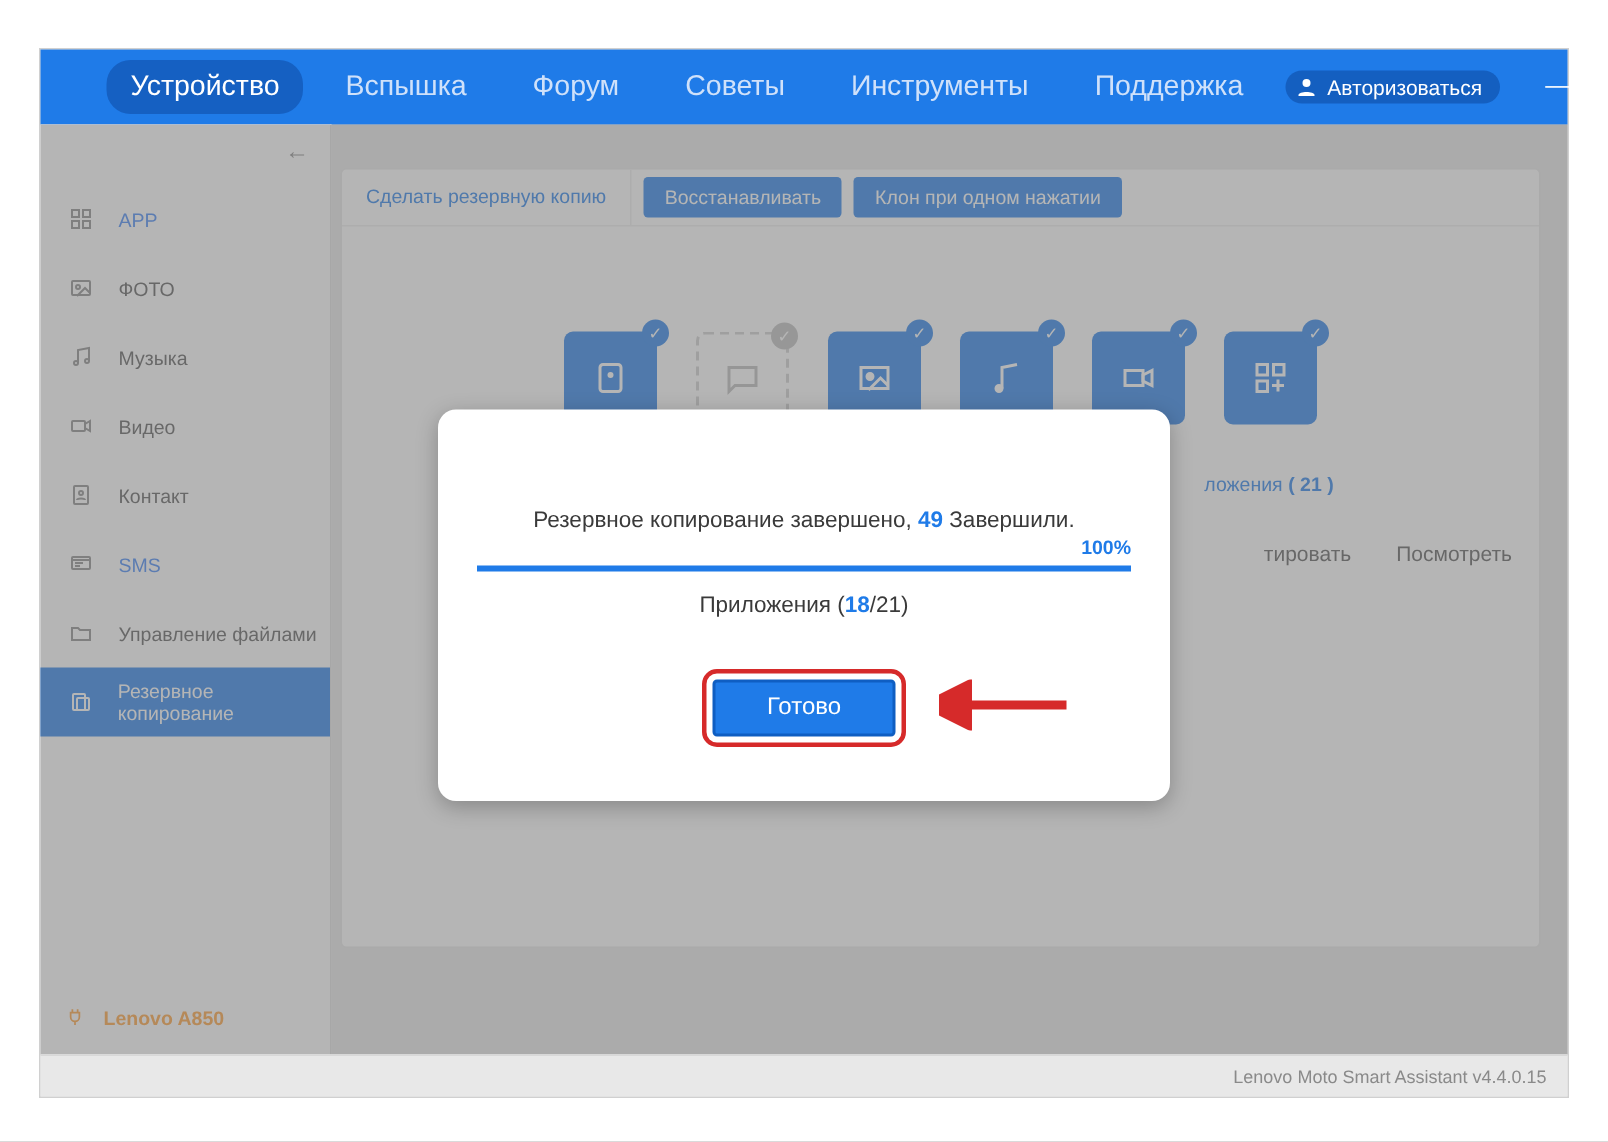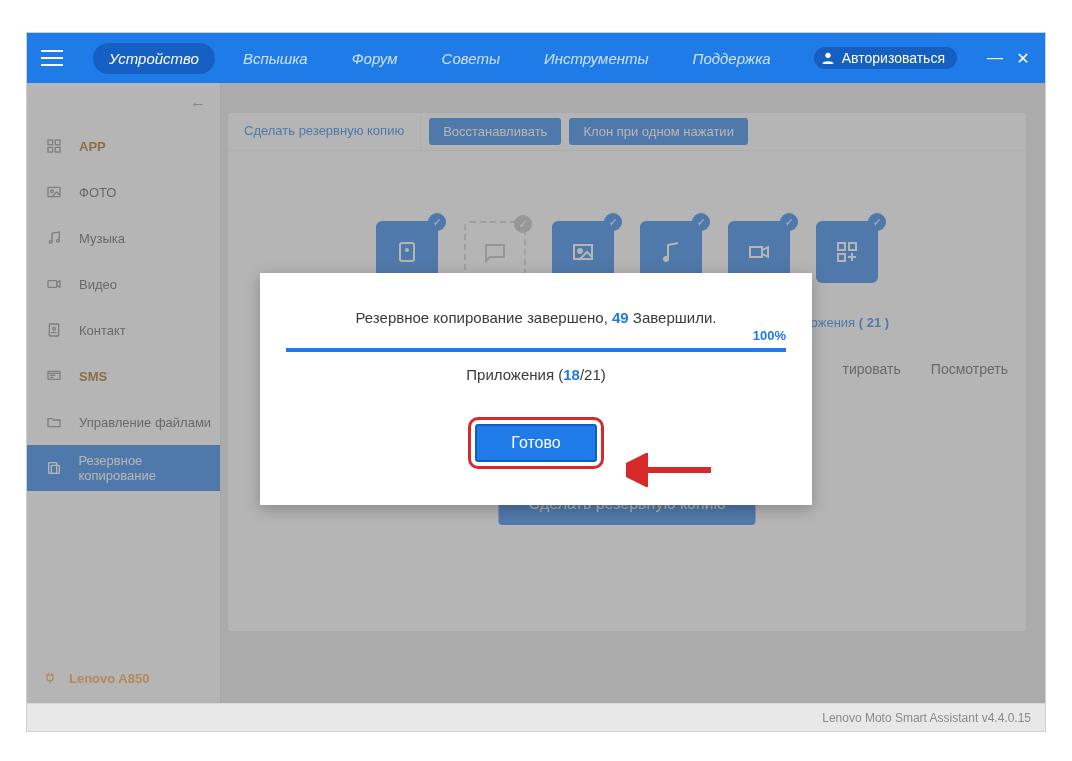--- a/index.html
+++ b/index.html
@@ -3,36 +3,36 @@
 <meta charset="utf-8">
 <style>
   * { box-sizing: border-box; margin: 0; padding: 0; font-family: "Segoe UI", Arial, sans-serif; }
   body { background: #fff; width: 1072px; height: 761px; overflow: hidden; position: relative; }
   .window { position: absolute; left: 26px; top: 32px; width: 1020px; height: 700px; background: #e8e8e8; border: 1px solid #d0d0d0; }
 
   
   .header { height: 50px; background: #1f7be8; display: flex; align-items: center; padding: 0 14px; color: #fff; position: relative; }
   .hamburger { width: 22px; height: 16px; display: flex; flex-direction: column; justify-content: space-between; cursor: pointer; margin-right: 30px; }
   .hamburger span { display: block; height: 2px; background: #fff; }
-  .nav-item { font-size: 15px; color: #cfe1fa; padding: 7px 16px; margin-right: 12px; cursor: pointer; border-radius: 16px; font-style: italic; }
+  .nav-item { font-size: 19px; color: #cfe1fa; padding: 7px 16px; margin-right: 12px; cursor: pointer; border-radius: 16px; }
   .nav-item.active { background: #1560c2; color: #fff; }
   .header-spacer { flex: 1; }
   .user-badge { display: flex; align-items: center; background: #145fc0; border-radius: 14px; padding: 3px 12px 3px 6px; font-size: 14px; cursor: pointer; }
   .user-badge svg { margin-right: 6px; }
   .win-controls { display: flex; align-items: center; margin-left: 18px; }
   .win-min, .win-close { width: 16px; height: 16px; margin-left: 12px; cursor: pointer; color: #fff; display:flex; align-items:center; justify-content:center; font-size:16px; }
 
   
   .body { display: flex; height: calc(100% - 50px - 28px); }
   .sidebar { width: 194px; background: #fff; border-right: 1px solid #e0e0e0; position: relative; }
   .sidebar-back { position: absolute; top: 10px; right: 14px; color: #888; font-size: 16px; cursor: pointer; }
   .sidebar-list { padding-top: 40px; }
   .side-item { display: flex; align-items: center; height: 46px; padding-left: 16px; font-size: 13px; color: #555; cursor: pointer; }
   .side-item .icon { width: 22px; height: 18px; margin-right: 14px; display:flex; align-items:center; justify-content:center; color:#888;}
-  .side-item.bold { font-weight: 700; color: #a16207; }
+  .side-item.bold { font-weight: 400; color: #3b82f6; }
   .side-item.active { background: #1f7be8; color: #fff; }
   .side-item.active .icon { color:#fff; }
   .device-footer { position: absolute; bottom: 0; left: 0; right: 0; height: 50px; display: flex; align-items: center; padding-left: 16px; color: #ff9d33; font-size: 13px; font-weight: 600; }
   .device-footer .icon { margin-right: 12px; display:flex; }
 
   
   .main { flex: 1; padding: 29px 18px 0 6px; position: relative; }
   .panel { background: #fff; border: 1px solid #e6e6e6; border-radius: 4px; height: 520px; position: relative; overflow: hidden; }
   .tabs { display: flex; border-bottom: 1px solid #eee; }
   .tab { padding: 10px 16px; font-size: 13px; color: #1f7be8; cursor: pointer; border-right: 1px solid #eee; }
@@ -49,21 +49,21 @@
   .tile-label .count{ font-weight:600;}
 
   .actions-row { position:absolute; right: 18px; top: 248px; display:flex; gap:30px; color:#555; font-size:14px;}
   .actions-row span{ cursor:pointer; }
 
   .big-btn { position: absolute; left: 50%; transform: translateX(-50%); top: 370px; background: #1f7be8; color: #fff; border: none; border-radius: 4px; padding: 12px 30px; font-size: 16px; cursor:pointer; } 
   
 
   .overlay-full { position:absolute; left:0; top:50px; right:0; bottom:28px; background: rgba(120,120,120,0.55); pointer-events:none; }
 
-  .modal { position:absolute; width:552px; background:#fff; border-radius:0; left:50%; top:240px; transform:translateX(-50%); padding: 36px 26px 36px; box-shadow: 0 4px 14px rgba(0,0,0,.25); pointer-events:auto; text-align:center; color:#3a3a3a; }
+  .modal { position:absolute; width:488px; background:#fff; border-radius:12px; left:50%; top:240px; transform:translateX(-50%); padding: 65px 26px 36px; box-shadow: 0 4px 14px rgba(0,0,0,.25); pointer-events:auto; text-align:center; color:#3a3a3a; }
   .modal-line { font-size:15px; margin-bottom: 22px; }
   .modal-line .num { color:#1f7be8; font-weight:600; }
   .progress-wrap { position:relative; margin-bottom: 10px;}
   .progress-bar { height:4px; background:#1f7be8; width:100%; }
   .progress-pct { position:absolute; right:0; top:-20px; color:#1f7be8; font-size:13px; font-weight:600;}
   .modal-sub { font-size:15px; margin-top:14px; margin-bottom: 34px; }
   .modal-sub .num { color:#1f7be8; font-weight:600;}
   .done-wrap { display:inline-block; padding:4px; border:3px solid #d62a2a; border-radius:10px;}
   .done-btn { background:#1f7be8; color:#fff; border: 2px solid #0f5ec2; padding: 8px 34px; font-size:16px; border-radius:3px; cursor:pointer; }
 

